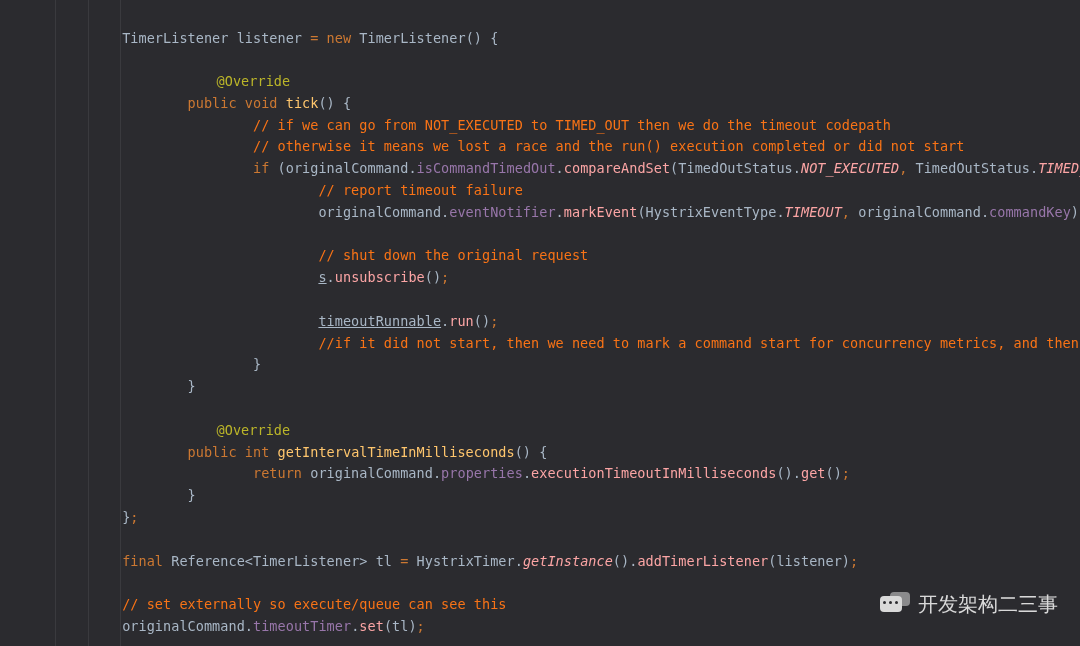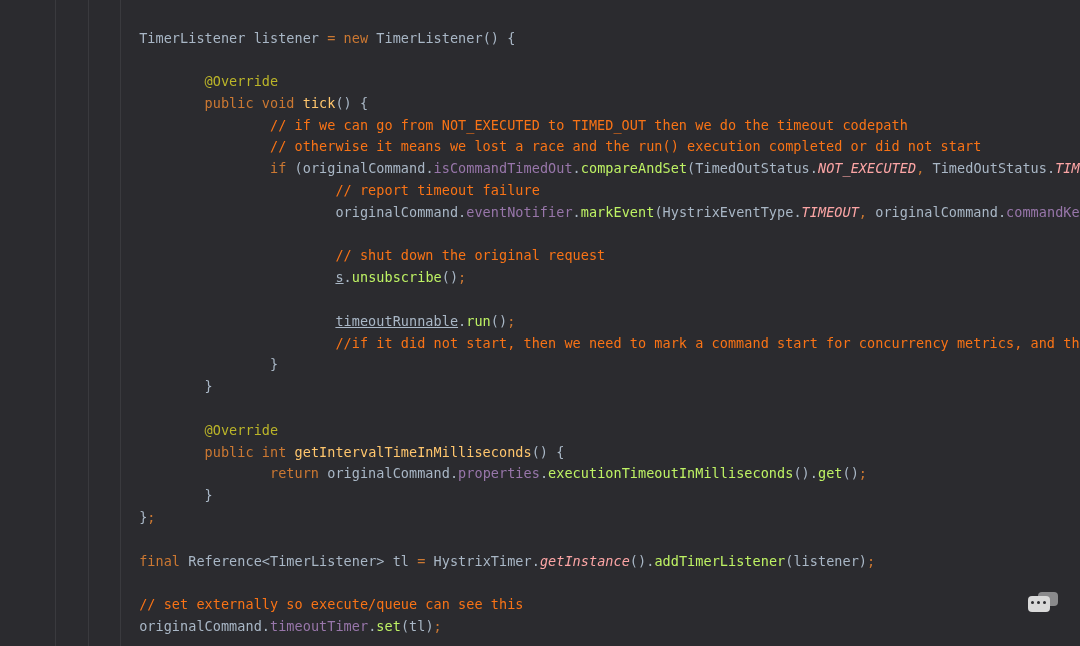--- a/index.html
+++ b/index.html
@@ -9,43 +9,43 @@
     height: 646px;
     background: #2b2b2f;
     overflow: hidden;
   }
   .code-area {
     font-family: "Menlo", "Consolas", "DejaVu Sans Mono", monospace;
     font-size: 13.5px;
     line-height: 21.8px;
     color: #a9b7c6;
     white-space: pre;
-    padding: 14px 0 0 17px;
+    padding: 14px 0 0 0;
     letter-spacing: 0.05px;
   }
   .guides {
     position: absolute;
     top: 0;
     left: 0;
     width: 1080px;
     height: 646px;
     pointer-events: none;
   }
   .vline {
     position: absolute;
     top: 0;
     height: 646px;
     width: 1px;
     background: #3a3a3e;
   }
   
   .kw   { color: #cc7832; }              
-  .ann  { color: #bbb529; }              
+  .ann  { color: #bbb529; margin-left: 29px; }              
   .mdecl{ color: #ffc66d; }              
-  .mcall{ color: #bef264; margin-top: 44px; }              
+  .mcall{ color: #fca5a5; margin-top: 44px; }              
   .cmt  { color: #f97316; }              
   .stat { color: #fca5a5; font-style: italic; } 
   .statn{ color: #9876aa; text-align: right; }              
   .type { color: #a9b7c6; }              
   .par  { color: #a9b7c6; }              
   .semi { color: #cc7832; }              
   .und  { text-decoration: underline; text-decoration-color: #a9b7c6; }
 
   .watermark {
     position: absolute;
@@ -95,13 +95,14 @@
 <div class="watermark">
   <div class="wm-icon">
     <div class="bubble b"></div>
     <div class="bubble a"></div>
     <div class="dots">
         <span></span>
         <span></span>
         <span></span>
       </div>
   </div>
+  <span>开发架构二三事</span>
 </div>
 
 </body></html>

